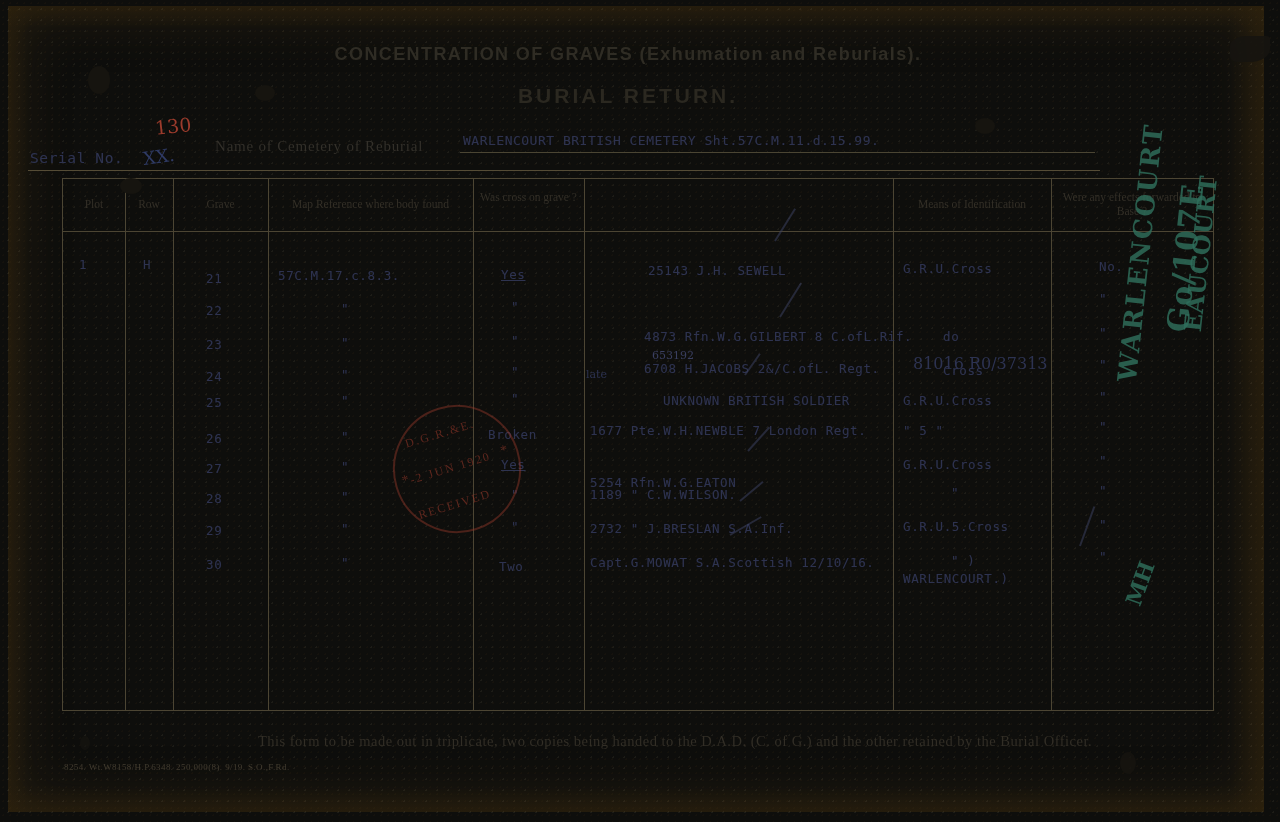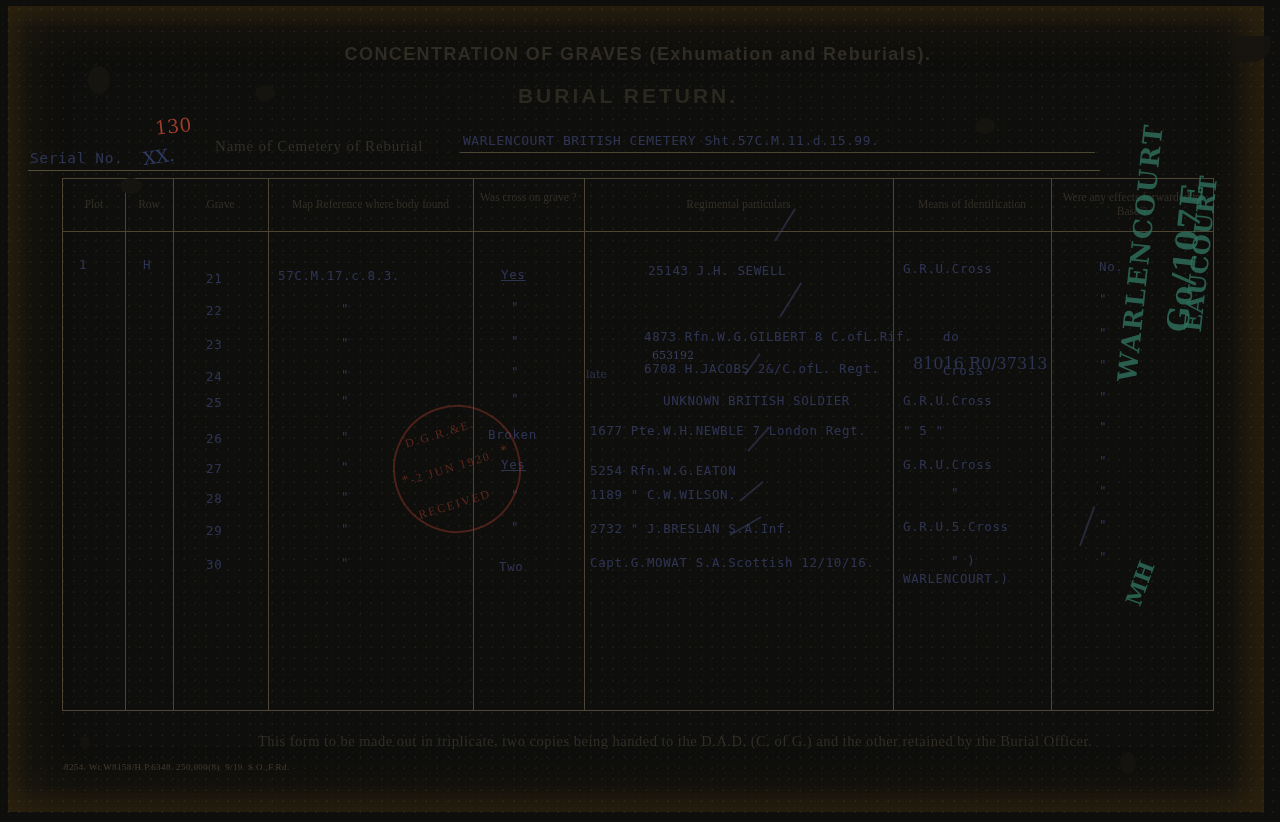--- a/index.html
+++ b/index.html
@@ -70,21 +70,20 @@
   }
   
   #h-conc {
     left: 0; top: 44px; width: 1256px;
     text-align: center;
     font-family: "Liberation Sans", sans-serif;
     font-weight: bold;
     font-size: 18px;
     letter-spacing: 1.4px;
     color: #2f2c24;
-    padding-left: 10px;
   }
   #h-burial {
     left: 0; top: 84px; width: 1256px;
     text-align: center;
     font-family: "Liberation Sans", sans-serif;
     font-weight: bold;
     font-size: 21px;
     letter-spacing: 3px;
     color: #2b2820;
   }
@@ -261,21 +260,20 @@
     <div class="vline" style="left:521px"></div>
     <div class="vline" style="left:830px"></div>
     <div class="vline" style="left:988px"></div>
 
     <div class="colhead" style="left:0;top:18px;width:62px">Plot</div>
     <div class="colhead" style="left:62px;top:18px;width:48px">Row</div>
     <div class="colhead" style="left:110px;top:18px;width:95px">Grave</div>
     <div class="colhead" style="left:205px;top:18px;width:205px">Map Reference where body found</div>
     <div class="colhead" style="left:521px;top:11px;width:0;"></div>
     <div class="colhead" style="left:410px;top:11px;width:111px">Was cross on grave ?</div>
-    <div class="colhead" style="left:521px;top:18px;width:309px">Regimental  particulars</div>
     <div class="colhead" style="left:830px;top:18px;width:158px">Means of Identification</div>
     <div class="colhead" style="left:988px;top:11px;width:162px">Were any effects forwarded to Base ?</div>
 
     <div class="t cell" style="left:16px;top:78px">1</div>
     <div class="t cell" style="left:80px;top:78px">H</div>
     <div class="t cell" style="left:143px;top:92px">21</div>
     <div class="t cell" style="left:215px;top:89px">57C.M.17.c.8.3.</div>
     <div class="t cell" style="left:438px;top:88px;text-decoration:underline">Yes</div>
     <div class="t cell" style="left:585px;top:84px">25143 J.H. SEWELL</div>
     <div class="t cell" style="left:840px;top:82px">G.R.U.Cross</div>
@@ -313,21 +311,21 @@
     <div class="t cell" style="left:143px;top:252px">26</div>
     <div class="t cell" style="left:278px;top:250px">"</div>
     <div class="t cell" style="left:425px;top:248px">Broken</div>
     <div class="t cell" style="left:527px;top:244px">1677 Pte.W.H.NEWBLE 7 London Regt.</div>
     <div class="t cell" style="left:840px;top:244px">"  5   "</div>
     <div class="t cell" style="left:1036px;top:240px">"</div>
 
     <div class="t cell" style="left:143px;top:282px">27</div>
     <div class="t cell" style="left:278px;top:280px">"</div>
     <div class="t cell" style="left:438px;top:278px;text-decoration:underline">Yes</div>
-    <div class="t cell" style="left:527px;top:284px">5254 Rfn.W.G.EATON</div>
+    <div class="t cell" style="left:527px;top:296px">5254 Rfn.W.G.EATON</div>
     <div class="t cell" style="left:840px;top:278px">G.R.U.Cross</div>
     <div class="t cell" style="left:1036px;top:274px">"</div>
 
     <div class="t cell" style="left:143px;top:312px">28</div>
     <div class="t cell" style="left:278px;top:310px">"</div>
     <div class="t cell" style="left:448px;top:308px">"</div>
     <div class="t cell" style="left:527px;top:308px">1189  "  C.W.WILSON.</div>
     <div class="t cell" style="left:888px;top:306px">"</div>
     <div class="t cell" style="left:1036px;top:304px">"</div>
 

